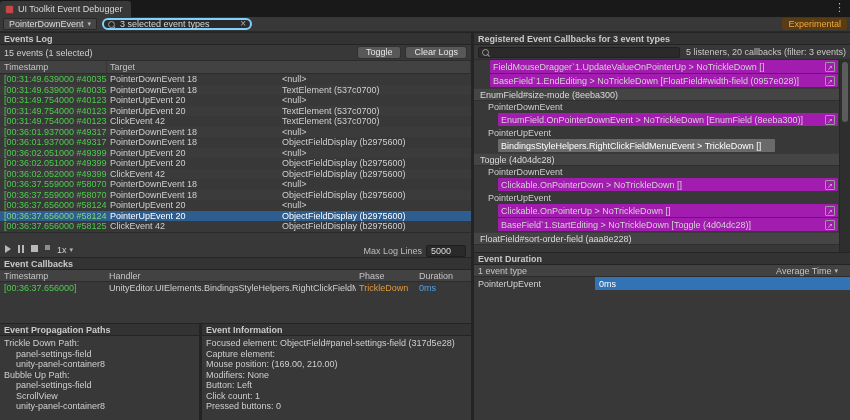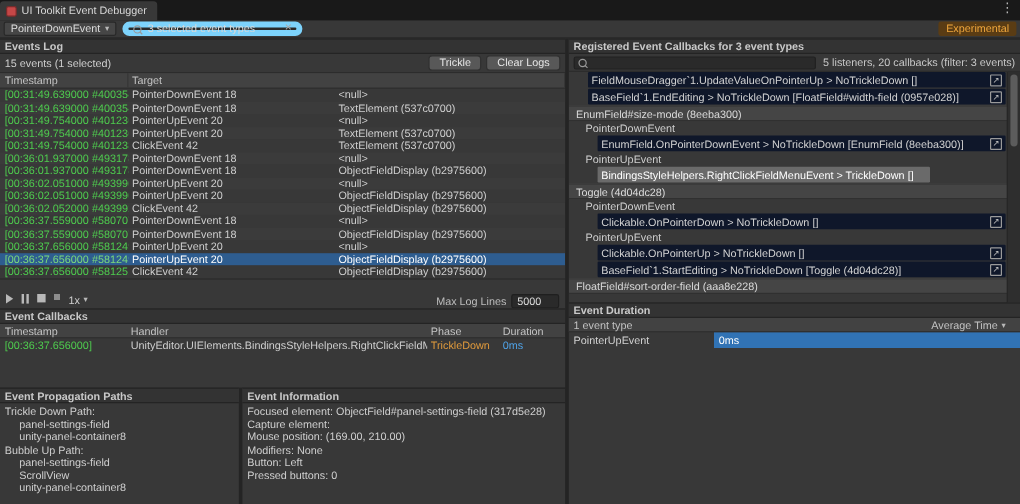--- a/index.html
+++ b/index.html
@@ -8,21 +8,21 @@
   .app{width:850px;height:420px;display:flex;flex-direction:column;background:#383838;}
 
   
   .tabbar{height:17px;background:#191919;display:flex;align-items:flex-end;position:relative;flex:0 0 17px;}
   .tab{height:16px;background:#383838;display:flex;align-items:center;gap:4px;padding:0 9px 0 5px;color:#d8d8d8;border-radius:3px 3px 0 0;}
   .tab-icon{width:9px;height:9px;border-radius:2px;background:#c54747;border:1px solid #772b2b;}
   .menu-dots{position:absolute;right:5px;top:2px;color:#b5b5b5;font-size:11px;line-height:11px;cursor:default;}
   .toolbar{height:15px;background:#383838;border-bottom:1px solid #282828;display:flex;align-items:center;padding:0 3px;gap:5px;flex:0 0 15px;}
   .dropdown{height:12px;background:#464646;border:1px solid #282828;border-radius:2px;display:flex;align-items:center;gap:4px;padding:0 5px;color:#dcdcdc;}
   .caret{font-size:7px;color:#b8b8b8;}
-  .searchbox{height:12px;width:150px;background:#2a2a2a;border:5px solid #7dd3fc;border-radius:7px;display:flex;align-items:center;padding:0 4px;gap:3px;}
+  .searchbox{height:12px;width:150px;background:#2a2a2a;border:2px solid #7dd3fc;border-radius:7px;display:flex;align-items:center;padding:0 4px;gap:3px;}
   .mag{position:relative;width:9px;height:9px;flex:0 0 9px;}
   .mag::before{content:"";position:absolute;width:5px;height:5px;border:1px solid #9a9a9a;border-radius:50%;left:0;top:1px;}
   .mag::after{content:"";position:absolute;width:3px;height:1px;background:#9a9a9a;transform:rotate(45deg);left:5px;top:7px;}
   .searchtext{flex:1;background:transparent;border:0;outline:0;color:#d8d8d8;font-size:9px;font-family:inherit;min-width:0;}
   .clear-x{color:#aaa;font-size:10px;line-height:10px;cursor:default;}
   .experimental{margin-left:auto;height:12px;display:flex;align-items:center;padding:0 6px;border-radius:2px;background:#5a3c14;color:#f0a73c;}
 
   
   .main{flex:1;display:flex;min-height:0;}
   .col-left{width:471px;display:flex;flex-direction:column;min-height:0;}
@@ -82,21 +82,21 @@
   .pline,.iline{line-height:10.5px;white-space:nowrap;overflow:hidden;color:#cfcfcf;}
   .iline{padding-left:4px;}
 
   
   .cb-searchrow{height:15px;flex:0 0 15px;display:flex;align-items:center;gap:6px;padding:0 4px;border-bottom:1px solid #2c2c2c;}
   .cb-searchbox{height:11px;flex:1;background:#2a2a2a;border:1px solid #212121;border-radius:2px;display:flex;align-items:center;padding:0 3px;gap:3px;min-width:30px;}
   .cb-summary{color:#c8c8c8;white-space:nowrap;}
   .cb-list{height:192px;flex:0 0 192px;position:relative;overflow:hidden;padding-right:12px;}
   .cb-section{height:13px;line-height:13px;background:#454545;border-top:1px solid #3a3a3a;border-bottom:1px solid #303030;padding-left:6px;color:#dadada;margin-right:-12px;padding-right:12px;white-space:nowrap;overflow:hidden;}
   .cb-event{height:12px;line-height:12px;padding-left:14px;color:#cfcfcf;white-space:nowrap;}
-  .cb-item{height:13px;display:flex;align-items:center;background:#0f172a;border-radius:1px;margin-bottom:1px;white-space:nowrap;}
+  .cb-item{height:13px;display:flex;align-items:center;background:#a21caf;border-radius:1px;margin-bottom:1px;white-space:nowrap;}
   .cb-item .cb-text{flex:1;padding-left:3px;overflow:hidden;color:#d2d2d2;}
   .cb-item.sel{background:#6a6a6a;flex:none;width:fit-content;padding-right:14px;}
   .cb-item.sel .cb-text{color:#ffffff;flex:none;}
   .link-ic{width:10px;height:10px;border:1px solid #9a9a9a;border-radius:1px;font-size:7px;line-height:9px;text-align:center;color:#c0c0c0;margin:0 3px 0 4px;flex:0 0 10px;cursor:default;}
   .scrollbar{position:absolute;right:0;top:0;bottom:0;width:11px;background:#2e2e2e;border-left:1px solid #262626;}
   .thumb{position:absolute;left:2px;right:2px;top:2px;height:60px;background:#5c5c5c;border-radius:3px;}
 
   
   .dur-colheads{height:12px;flex:0 0 12px;background:#424242;border-bottom:1px solid #2c2c2c;display:flex;align-items:center;color:#c3c3c3;padding:0 4px;}
   .dur-sort{margin-left:auto;display:flex;align-items:center;gap:3px;padding-right:8px;}
@@ -131,21 +131,21 @@
     <div class="experimental">Experimental</div>
   </div>
 
   <div class="main">
 
     <div class="col-left">
       <div class="phead">Events Log</div>
 
       <div class="log-infobar">
         <span class="log-count">15 events (1 selected)</span>
-        <button class="btn">Trickle</button>
+        <button class="btn">Toggle</button>
         <button class="btn">Clear Logs</button>
       </div>
 
       <div class="log-colheads">
         <span class="c-ts">Timestamp</span>
         <span class="c-tg">Target</span>
       </div>
 
       <div class="log-rows" id="logRows">
           <div class="log-row">
@@ -272,20 +272,21 @@
             </div>
         </div>
         <div class="bp bp-info">
           <div class="phead">Event Information</div>
           <div class="plist" id="infoLines">
               <div class="iline">Focused element: ObjectField#panel-settings-field (317d5e28)</div>
               <div class="iline">Capture element:</div>
               <div class="iline">Mouse position: (169.00, 210.00)</div>
               <div class="iline">Modifiers: None</div>
               <div class="iline">Button: Left</div>
+              <div class="iline">Click count: 1</div>
               <div class="iline">Pressed buttons: 0</div>
             </div>
         </div>
       </div>
     </div>
 
     <div class="vgap"></div>
 
     <div class="col-right">
       <div class="phead">Registered Event Callbacks for 3 event types</div>

